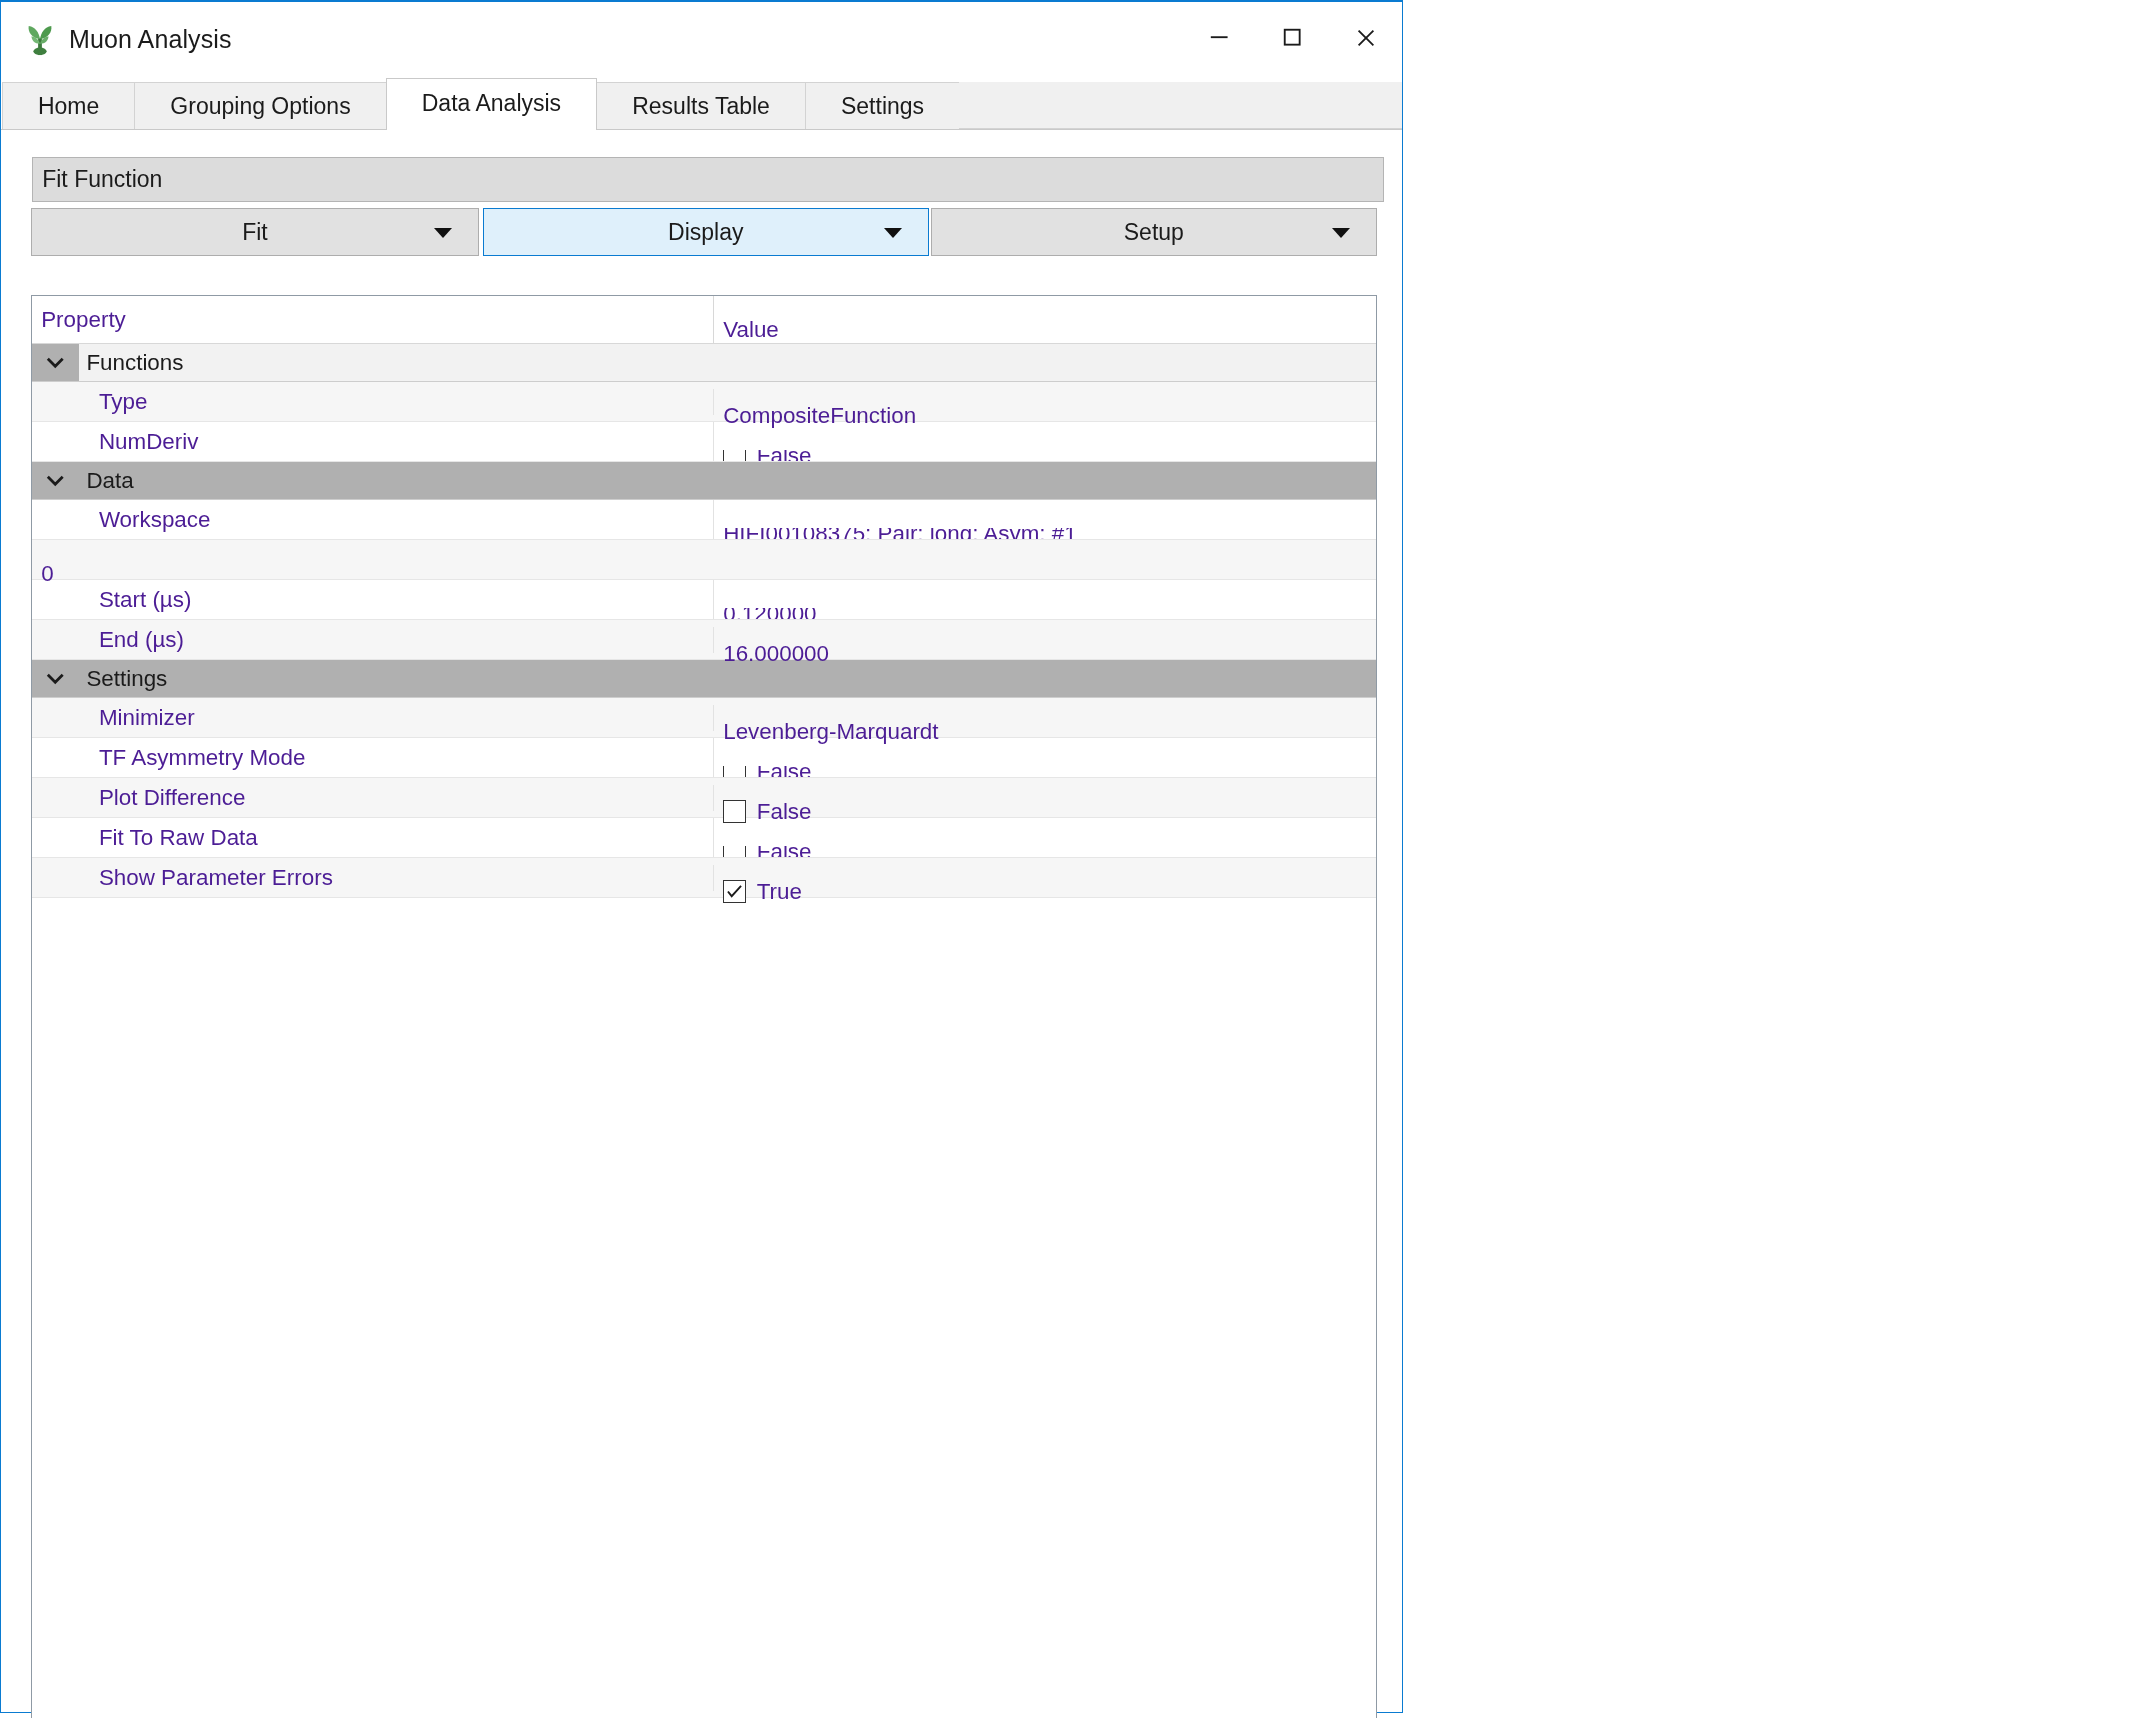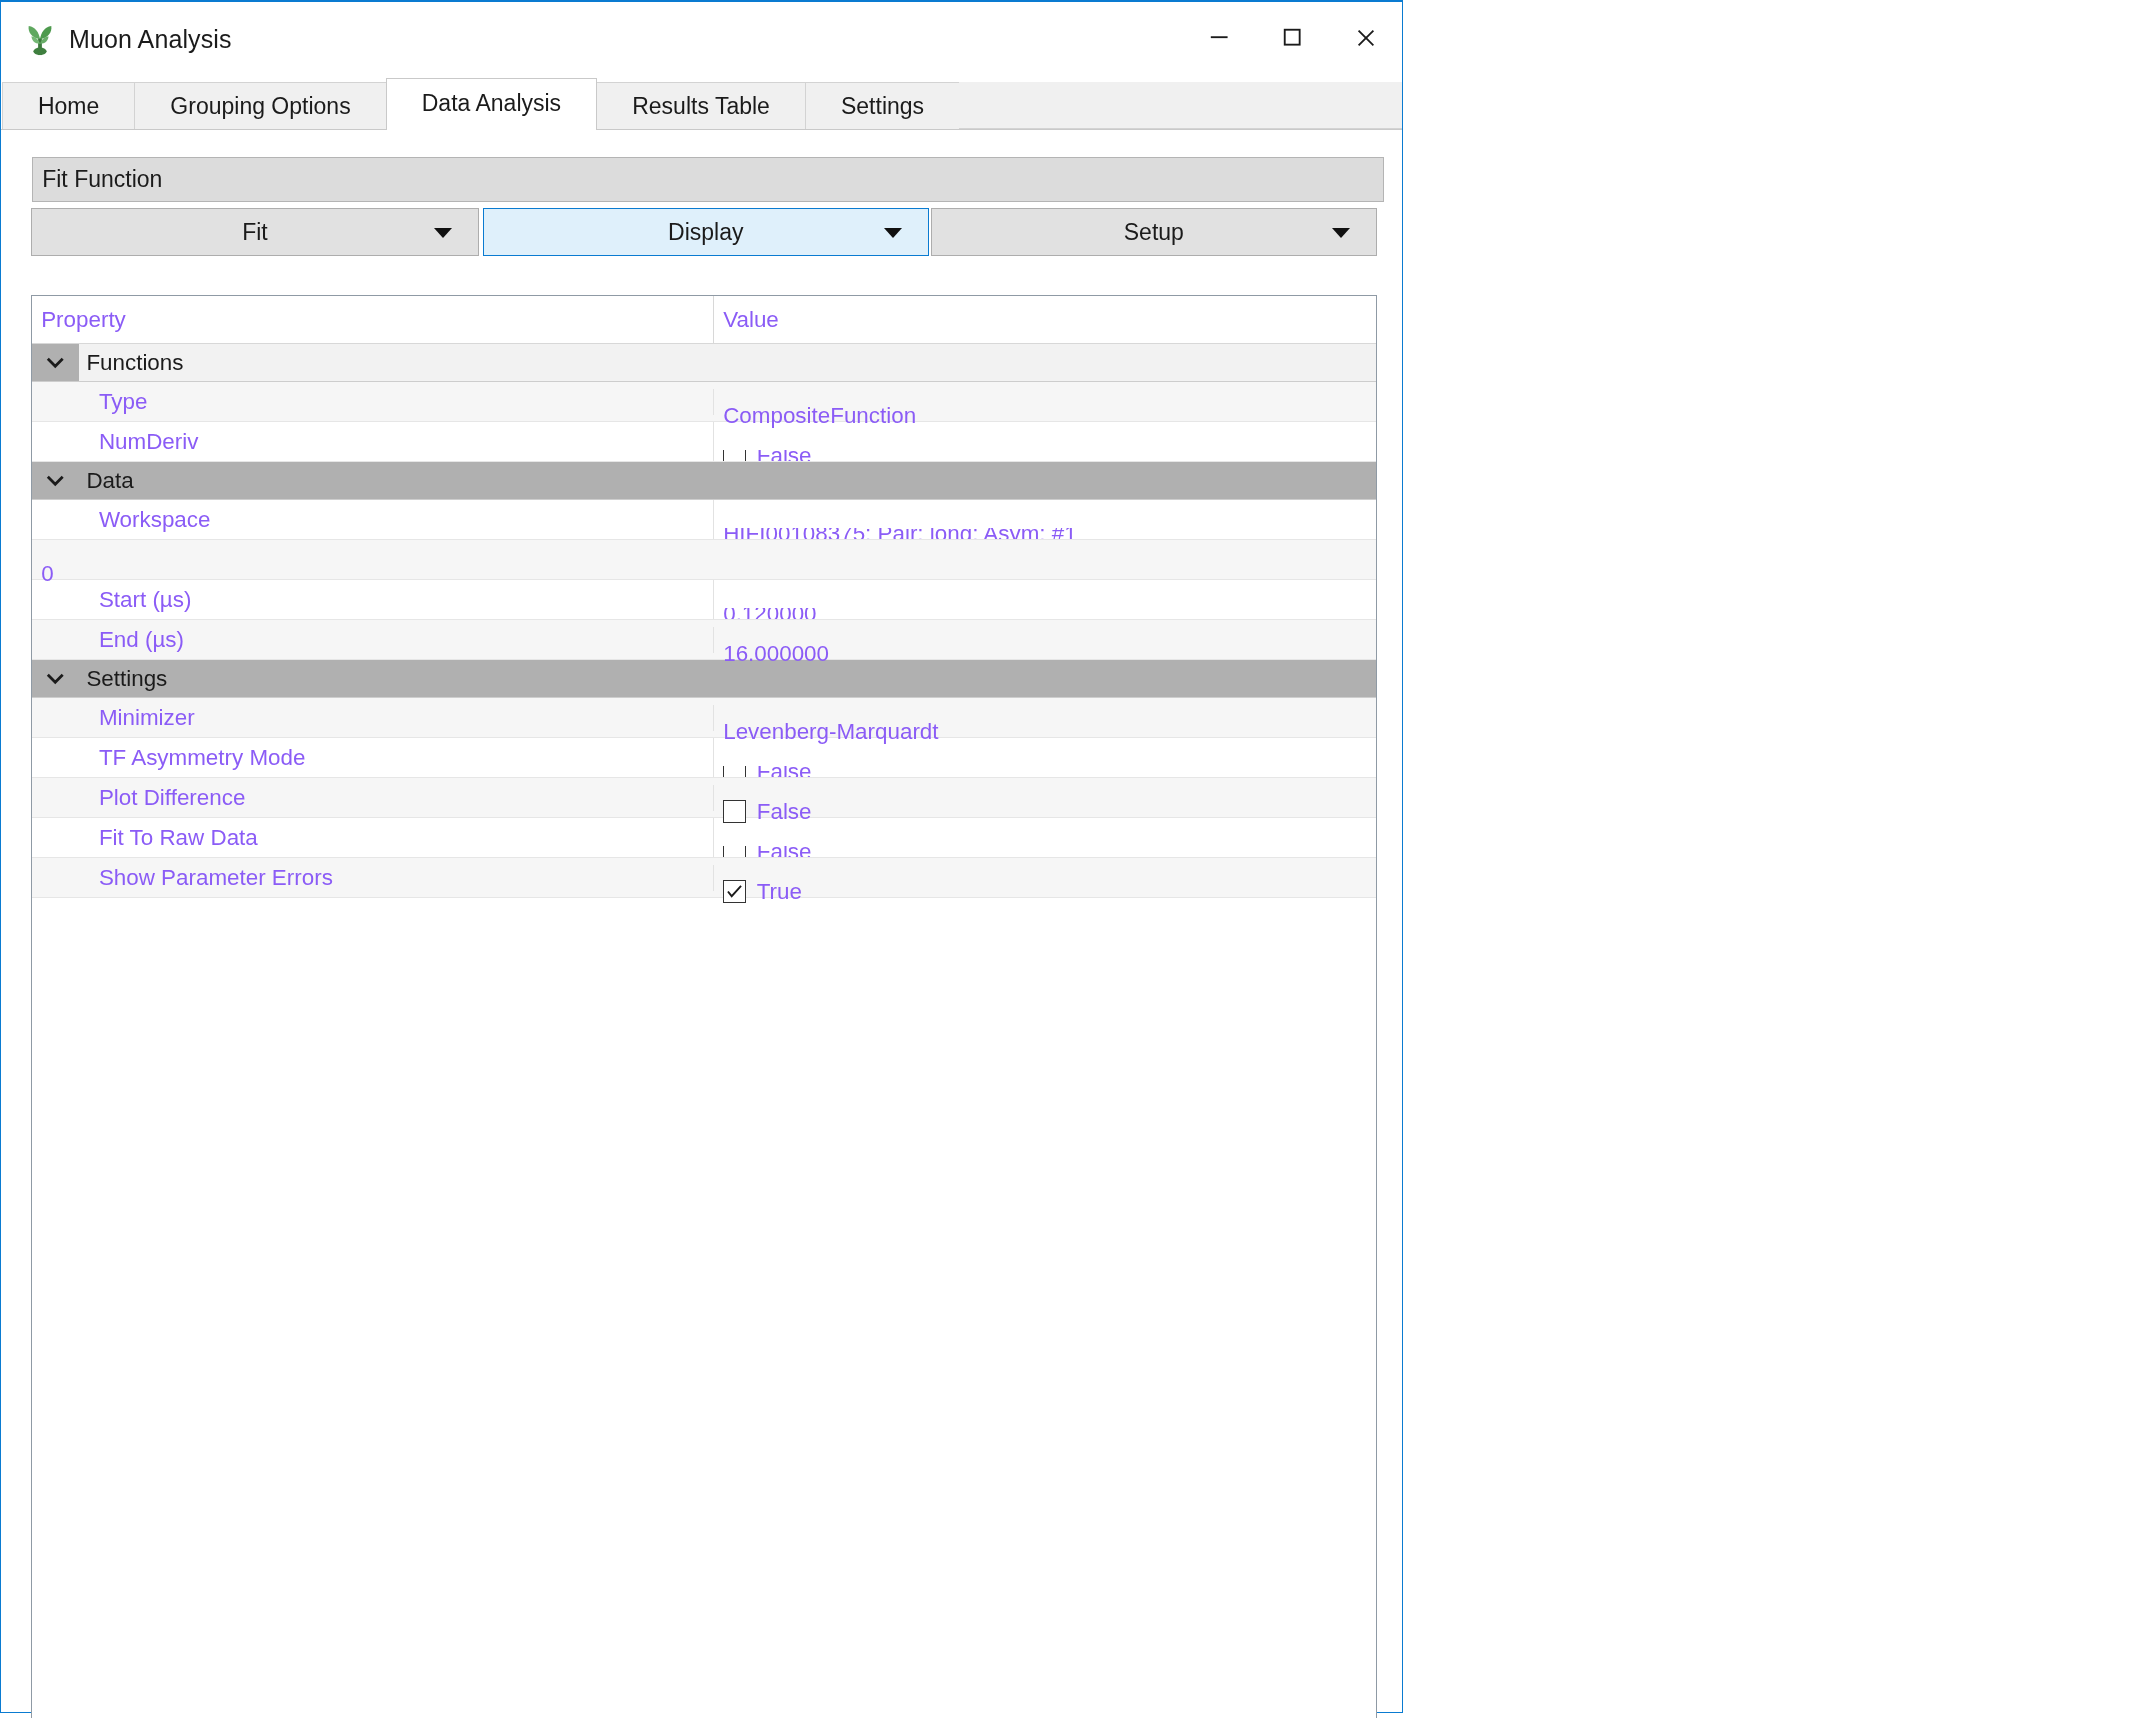--- a/index.html
+++ b/index.html
@@ -205,26 +205,26 @@
     white-space: nowrap;
   }
   .prow .vcol {
     flex: 1 1 auto;
     box-sizing: border-box;
     display: flex;
     align-items: center;
     overflow: hidden;
     white-space: nowrap;
   }
-  .prow .pcol span, .prow .vcol span { font-size: 22.4px; color: #8b5cf6; }
+  .prow .pcol span, .prow .vcol span { font-size: 22.4px; color: #4c1d95; }
 
   
   .prow.hdr { height: 48px; background: #ffffff; border-bottom: 0.9px solid #d8d8d8; }
   .prow.hdr .pcol { padding-left: 9.3px; border-right: 0.9px solid #d8d8d8; }
-  .prow.hdr .vcol { padding-left: 9.3px; }
+  .prow.hdr .vcol { padding-left: 9.3px; align-items: flex-end; }
 
   
   .prow.group {
     height: 38px;
     background: #b0b0b0;
     border-bottom: 0.9px solid #cdcdcd;
   }
   .prow.group.light { background: #f2f2f2; gap: 25px; }
   .prow.group .pcol { border-right: none; padding-left: 0; }
   .prow.group .vcol { background: transparent; }

